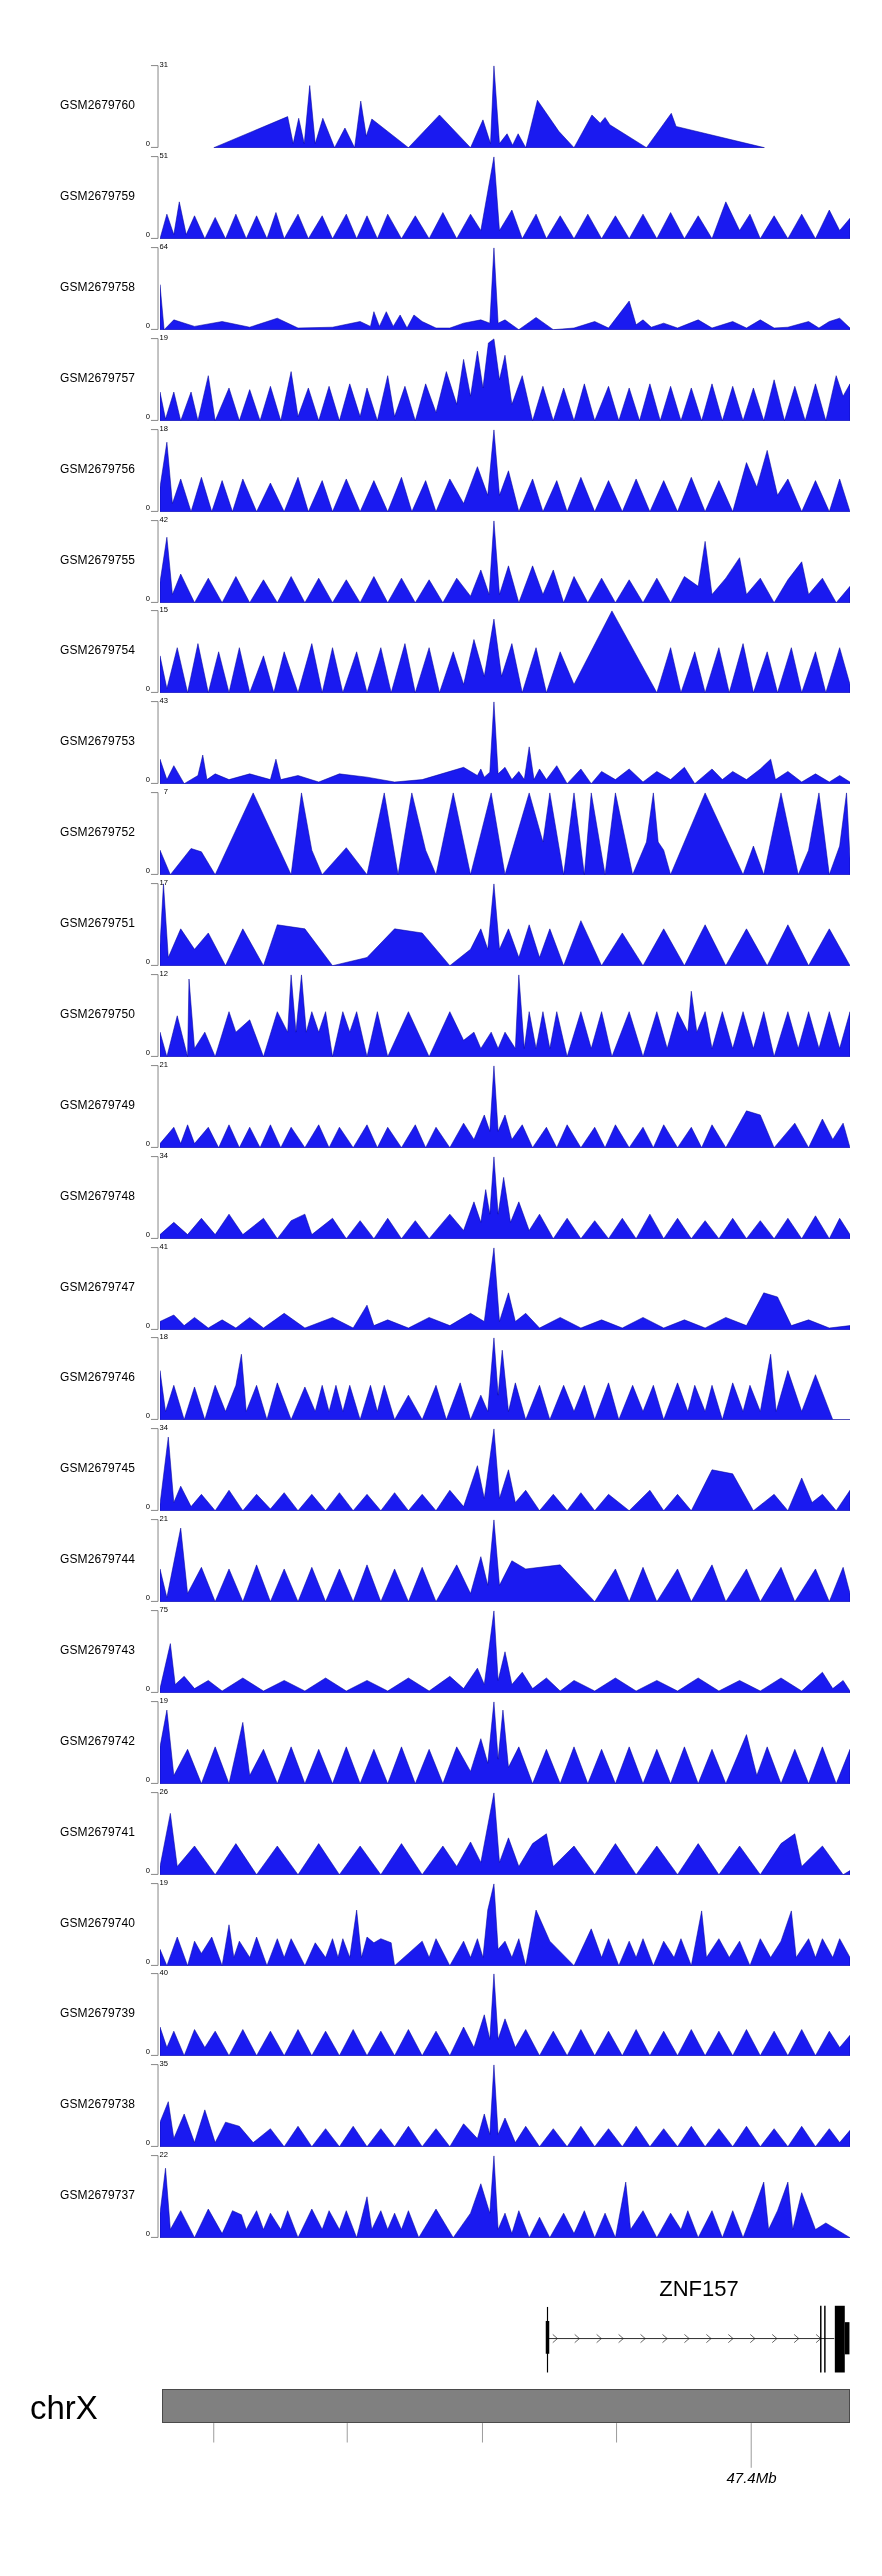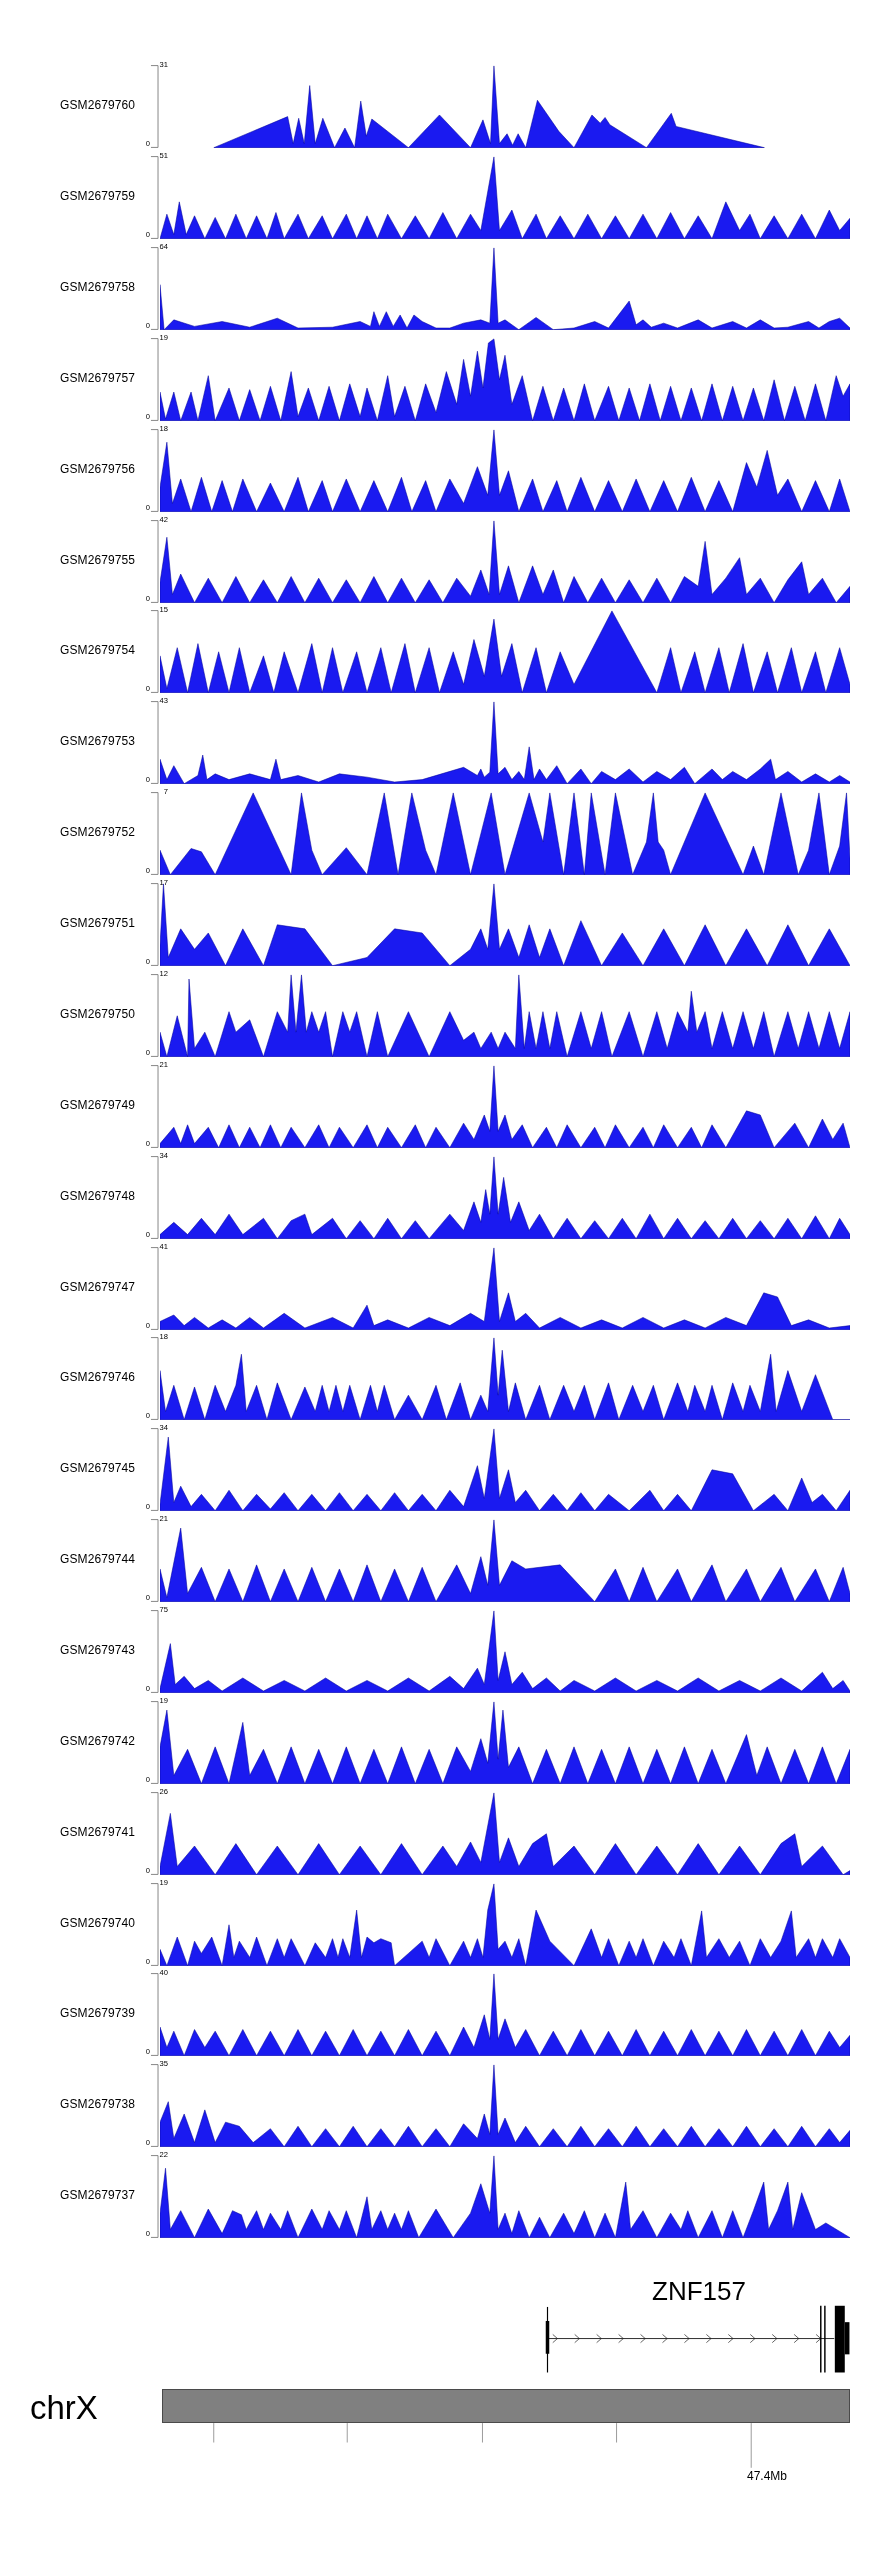--- a/index.html
+++ b/index.html
@@ -5,26 +5,26 @@
   html,body{margin:0;padding:0;background:#ffffff;}
   body{width:882px;height:2576px;position:relative;overflow:hidden;
        font-family:"Liberation Sans",sans-serif;color:#000;}
   .track{position:absolute;left:0;width:882px;height:83px;}
   .track-label{position:absolute;left:60px;top:33px;font-size:12px;letter-spacing:0.1px;}
   .ymax-label,.yzero-label{position:absolute;width:28px;text-align:right;font-size:7.6px;}
   .ymax-label{left:140px;top:-4.7px;}
   .yzero-label{left:122px;top:74px;}
   .axis-svg{position:absolute;left:148px;top:0;}
   .signal-svg{position:absolute;left:160px;top:0;}
-  .gene-title{position:absolute;left:611px;top:2276px;width:176px;text-align:center;font-size:26px;}
+  .gene-title{position:absolute;left:611px;top:2276px;width:176px;text-align:center;font-size:22px;}
   .gene-svg{position:absolute;left:529px;top:2297px;}
   .chrx-label{position:absolute;left:30px;top:2389px;font-size:33px;}
   .ideogram{position:absolute;left:162px;top:2389px;width:688px;height:34px;border:0.6px solid #4a4a4a;box-sizing:border-box;}
   .ruler-svg{position:absolute;left:162px;top:2423px;}
-  .mb-label{position:absolute;left:716px;top:2469px;width:71px;text-align:right;font-size:12px;}
+  .mb-label{position:absolute;left:716px;top:2469px;width:71px;text-align:center;font-size:15px;font-style:italic;}
 </style>
 </head>
 <body>
 
 <div id="tracks">
     <div class="track" style="top: 65px;">
       <span class="track-label">GSM2679760</span>
       <span class="ymax-label">31</span>
       <span class="yzero-label">0</span>
       <svg class="axis-svg" width="11.8" height="83" viewBox="0 0 20 141">

